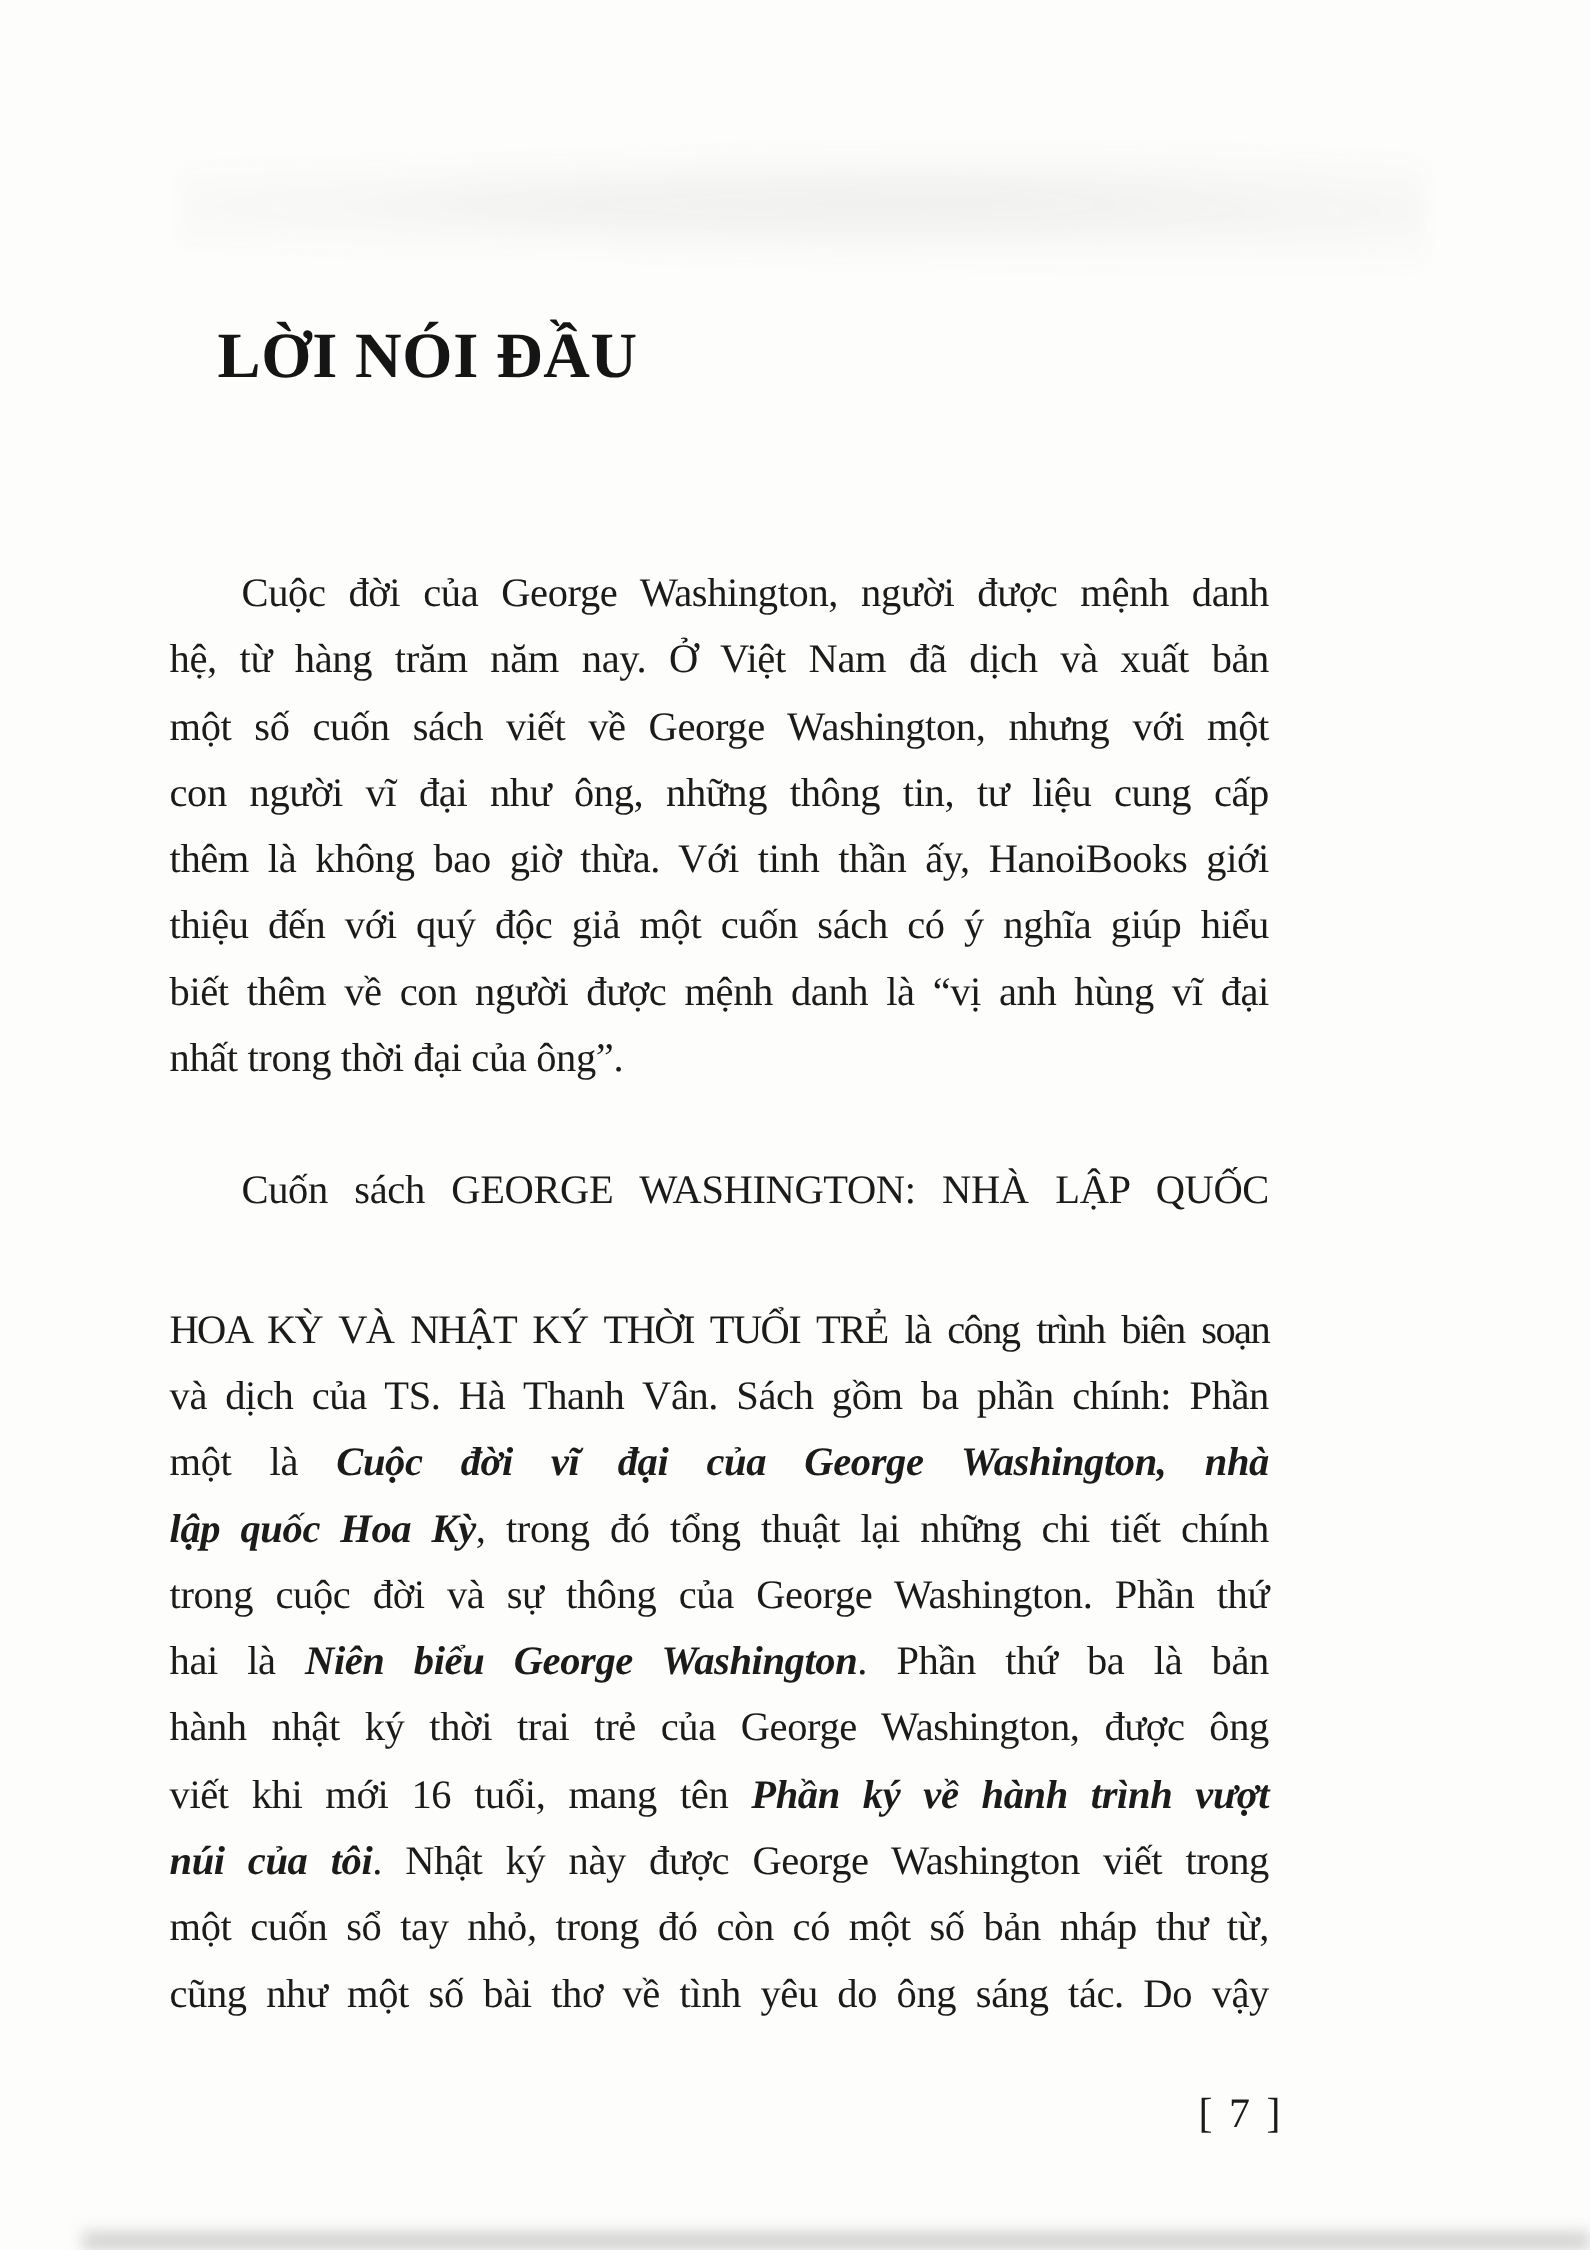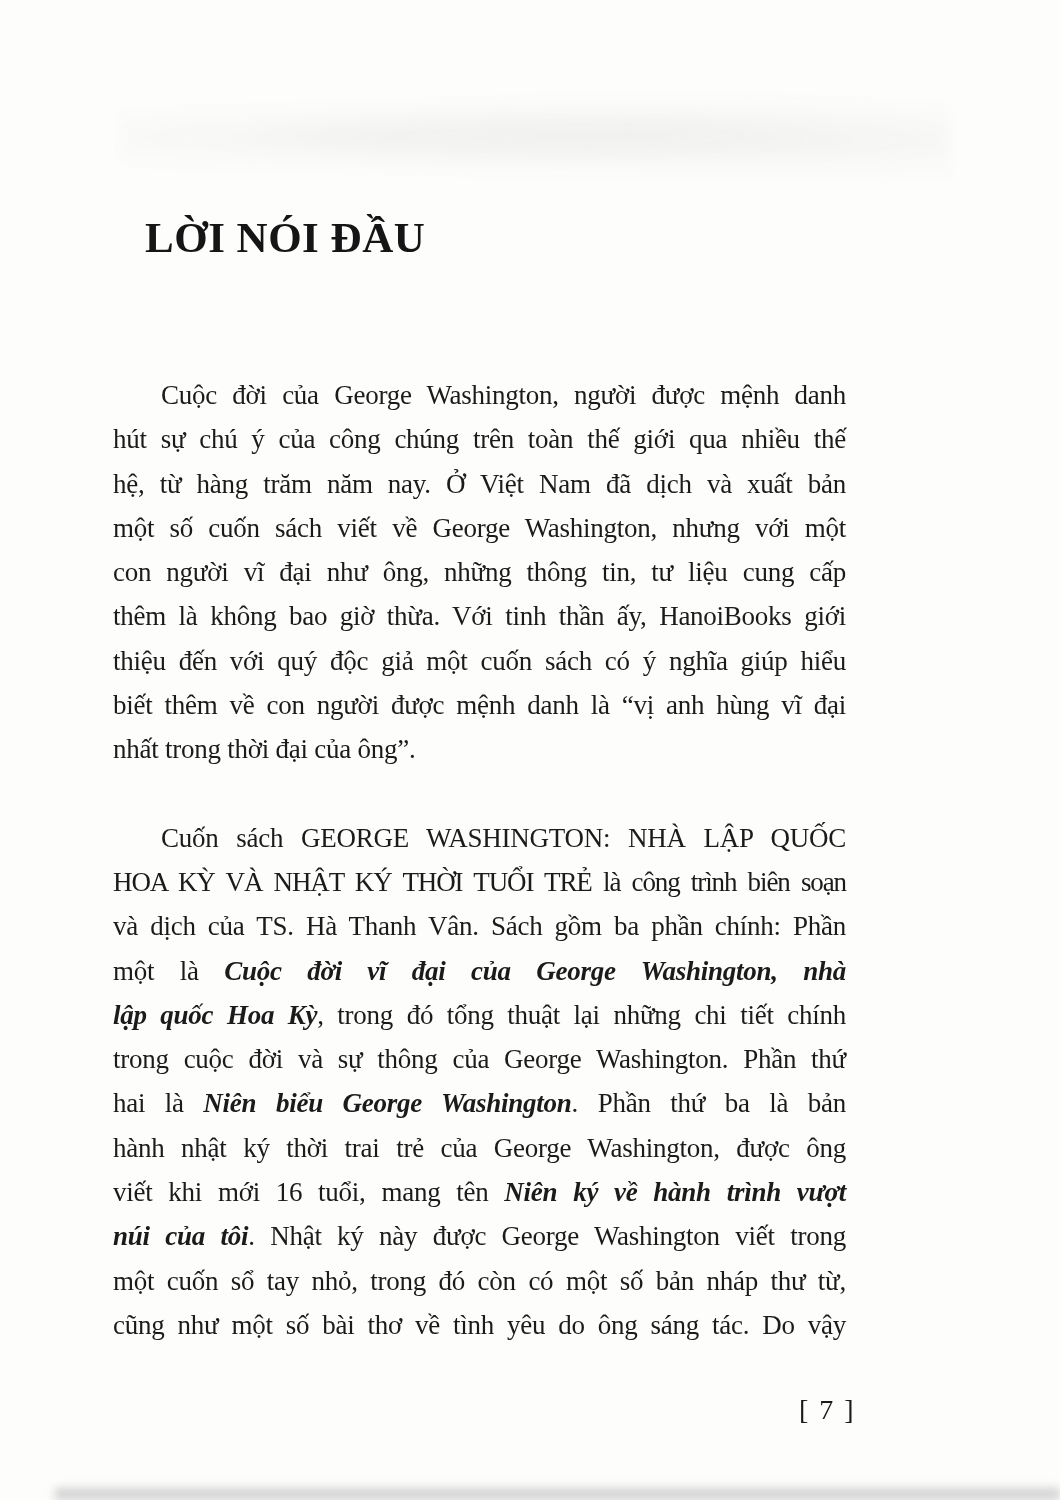--- a/index.html
+++ b/index.html
@@ -43,21 +43,21 @@
     line-height: 44.3px;
     height: 44.3px;
     text-align: justify;
     text-align-last: justify;
     white-space: normal;
     overflow: visible;
   }
   .line.indent { text-indent: 48px; margin-top: 44px; }
   .line.last { text-align: right; text-align-last: left; }
   .line.gap { }
-  .line.tight { letter-spacing: -1.1px; word-spacing: -3px; }
+  .line.tight { letter-spacing: -1.1px; word-spacing: -3px; margin-top: 48px; }
   .bi { font-weight: 700; font-style: italic; }
   .page-number {
     position: absolute;
     top: 1394px;
     left: 799px;
     font-size: 28px;
     letter-spacing: 2px;
     color: #1b1b1b;
   }
   
@@ -88,37 +88,36 @@
 </head>
 <body>
 
 <div class="page">
   <div class="scan-smudge-top"></div>
 
   <h1 class="chapter-title">LỜI NÓI ĐẦU</h1>
 
   <div class="text-block">
       <div class="line indent"><span>Cuộc đời của George Washington, người được mệnh danh</span></div>
-      <div class="line"><span>hút sự chú ý của công chúng trên toàn thế giới qua nhiều thế</span></div>
       <div class="line"><span>hệ, từ hàng trăm năm nay. Ở Việt Nam đã dịch và xuất bản</span></div>
       <div class="line"><span>một số cuốn sách viết về George Washington, nhưng với một</span></div>
       <div class="line"><span>con người vĩ đại như ông, những thông tin, tư liệu cung cấp</span></div>
       <div class="line"><span>thêm là không bao giờ thừa. Với tinh thần ấy, HanoiBooks giới</span></div>
       <div class="line"><span>thiệu đến với quý độc giả một cuốn sách có ý nghĩa giúp hiểu</span></div>
       <div class="line"><span>biết thêm về con người được mệnh danh là “vị anh hùng vĩ đại</span></div>
       <div class="line last"><span>nhất trong thời đại của ông”.</span></div>
       <div class="line indent gap"><span>Cuốn sách GEORGE WASHINGTON: NHÀ LẬP QUỐC</span></div>
       <div class="line tight"><span>HOA KỲ VÀ NHẬT KÝ THỜI TUỔI TRẺ là công trình biên soạn</span></div>
       <div class="line"><span>và dịch của TS. Hà Thanh Vân. Sách gồm ba phần chính: Phần</span></div>
       <div class="line"><span>một là </span><span class="bi">Cuộc đời vĩ đại của George Washington, nhà</span></div>
       <div class="line"><span class="bi">lập quốc Hoa Kỳ</span><span>, trong đó tổng thuật lại những chi tiết chính</span></div>
       <div class="line"><span>trong cuộc đời và sự thông của George Washington. Phần thứ</span></div>
       <div class="line"><span>hai là </span><span class="bi">Niên biểu George Washington</span><span>. Phần thứ ba là bản</span></div>
       <div class="line"><span>hành nhật ký thời trai trẻ của George Washington, được ông</span></div>
-      <div class="line"><span>viết khi mới 16 tuổi, mang tên </span><span class="bi">Niên ký về hành trình vượt</span></div>
+      <div class="line"><span>viết khi mới 16 tuổi, mang tên </span><span class="bi">Phần ký về hành trình vượt</span></div>
       <div class="line"><span class="bi">núi của tôi</span><span>. Nhật ký này được George Washington viết trong</span></div>
       <div class="line"><span>một cuốn sổ tay nhỏ, trong đó còn có một số bản nháp thư từ,</span></div>
       <div class="line"><span>cũng như một số bài thơ về tình yêu do ông sáng tác. Do vậy</span></div>
     </div>
 
   <div class="page-number">[ 7 ]</div>
 
   <div class="scan-edge-bottom"></div>
 </div>
 

